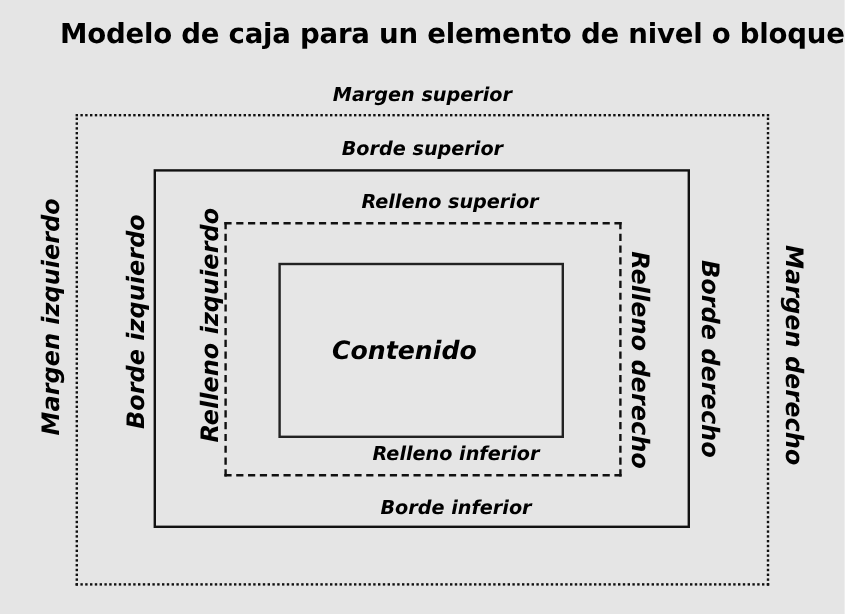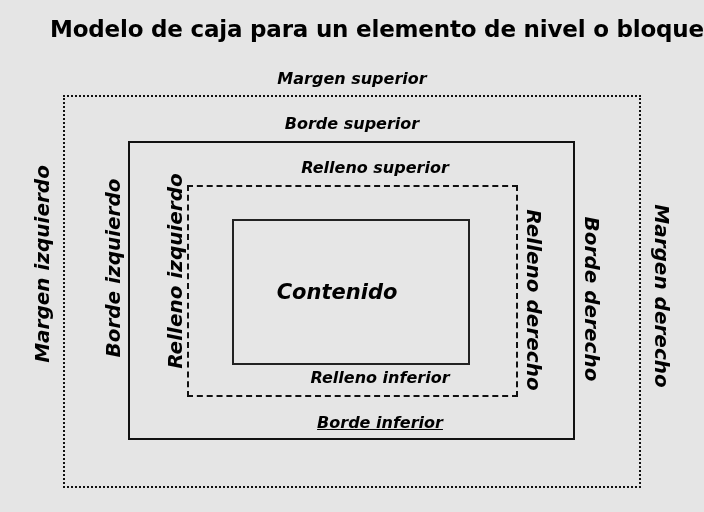--- a/index.html
+++ b/index.html
@@ -132,21 +132,21 @@
   <div class="content-label">Contenido</div>
 
   <div class="label h-label" style="left:352px; top:71px;">Margen superior</div>
 
   <div class="label h-label" style="left:352px; top:116px;">Borde superior</div>
 
   <div class="label h-label" style="left:352px; top:160px;margin-left:23px;">Relleno superior</div>
 
   <div class="label h-label" style="left:380px; top:370px;">Relleno inferior</div>
 
-  <div class="label h-label" style="left:380px; top:415px;text-decoration:underline;">Borde inferior</div>
+  <div class="label h-label" style="left:380px; top:415px;">Borde inferior</div>
 
 
   <div class="label v-label-left" style="left:32px; top:264px;">Margen izquierdo</div>
 
   <div class="label v-label-left" style="left:103px; top:268px;">Borde izquierdo</div>
 
   <div class="label v-label-left" style="left:165px; top:271px;">Relleno izquierdo</div>
 
   <div class="label v-label-right" style="left:544px; top:300px;">Relleno derecho</div>
 

